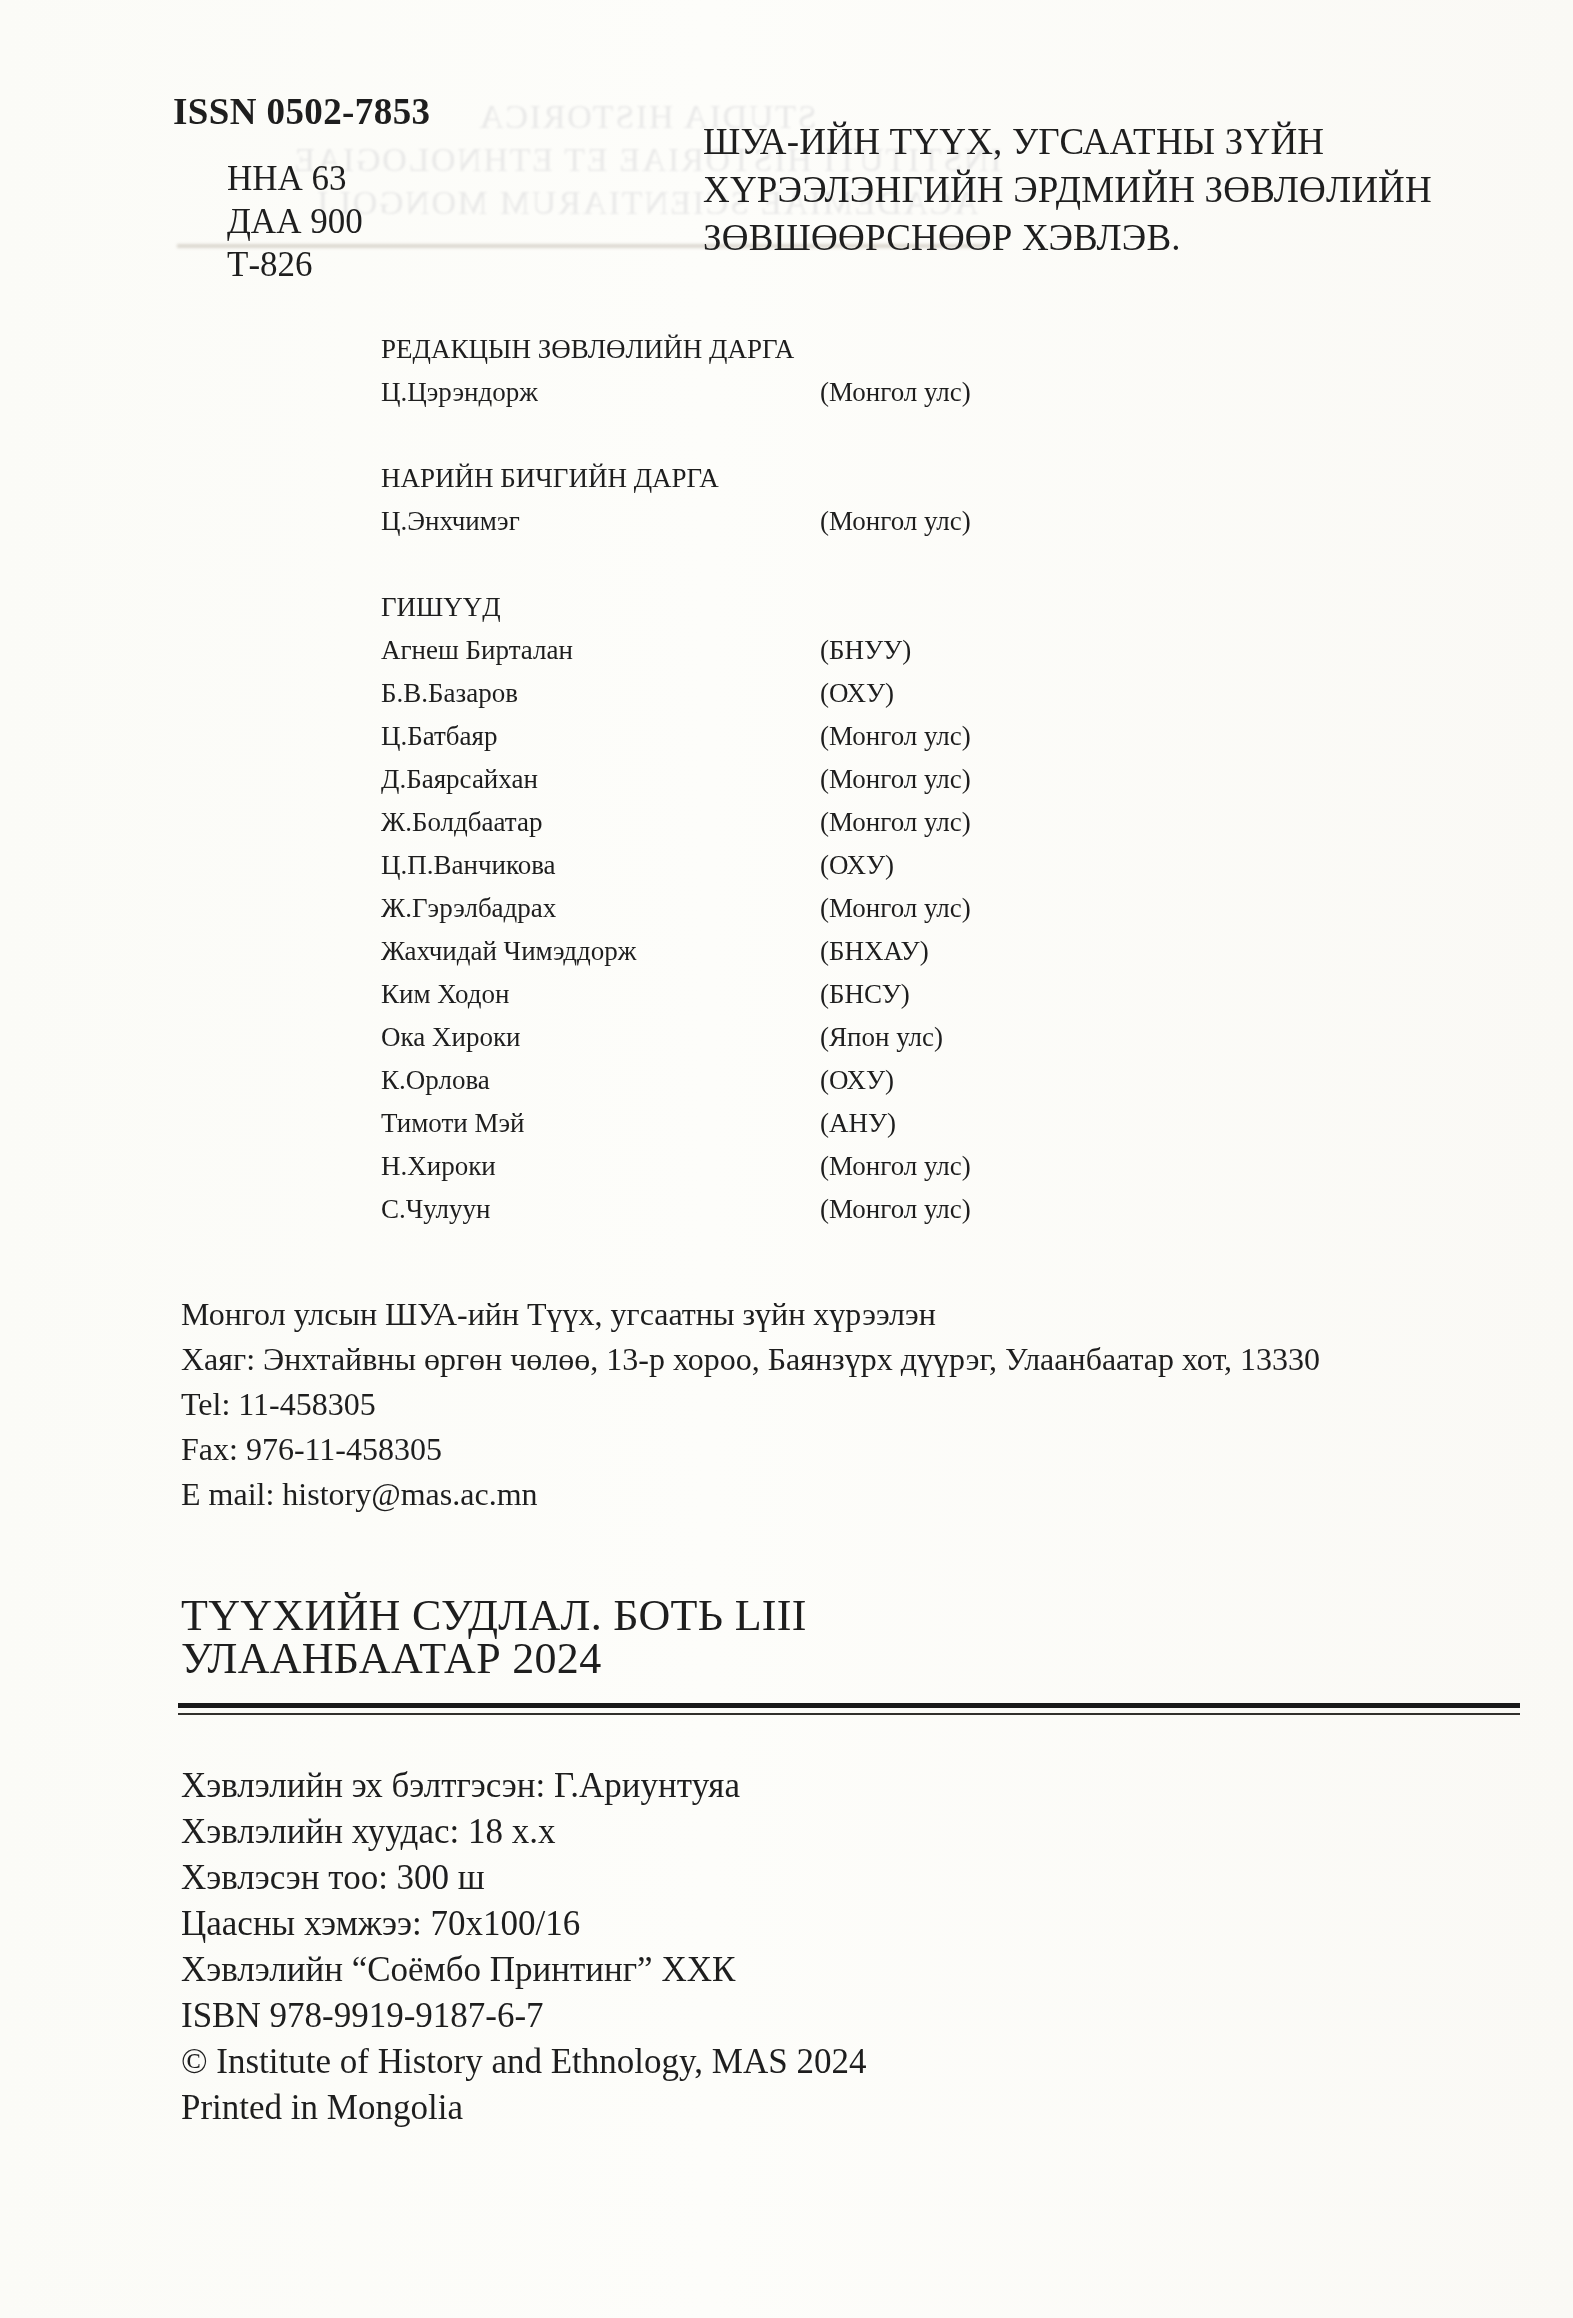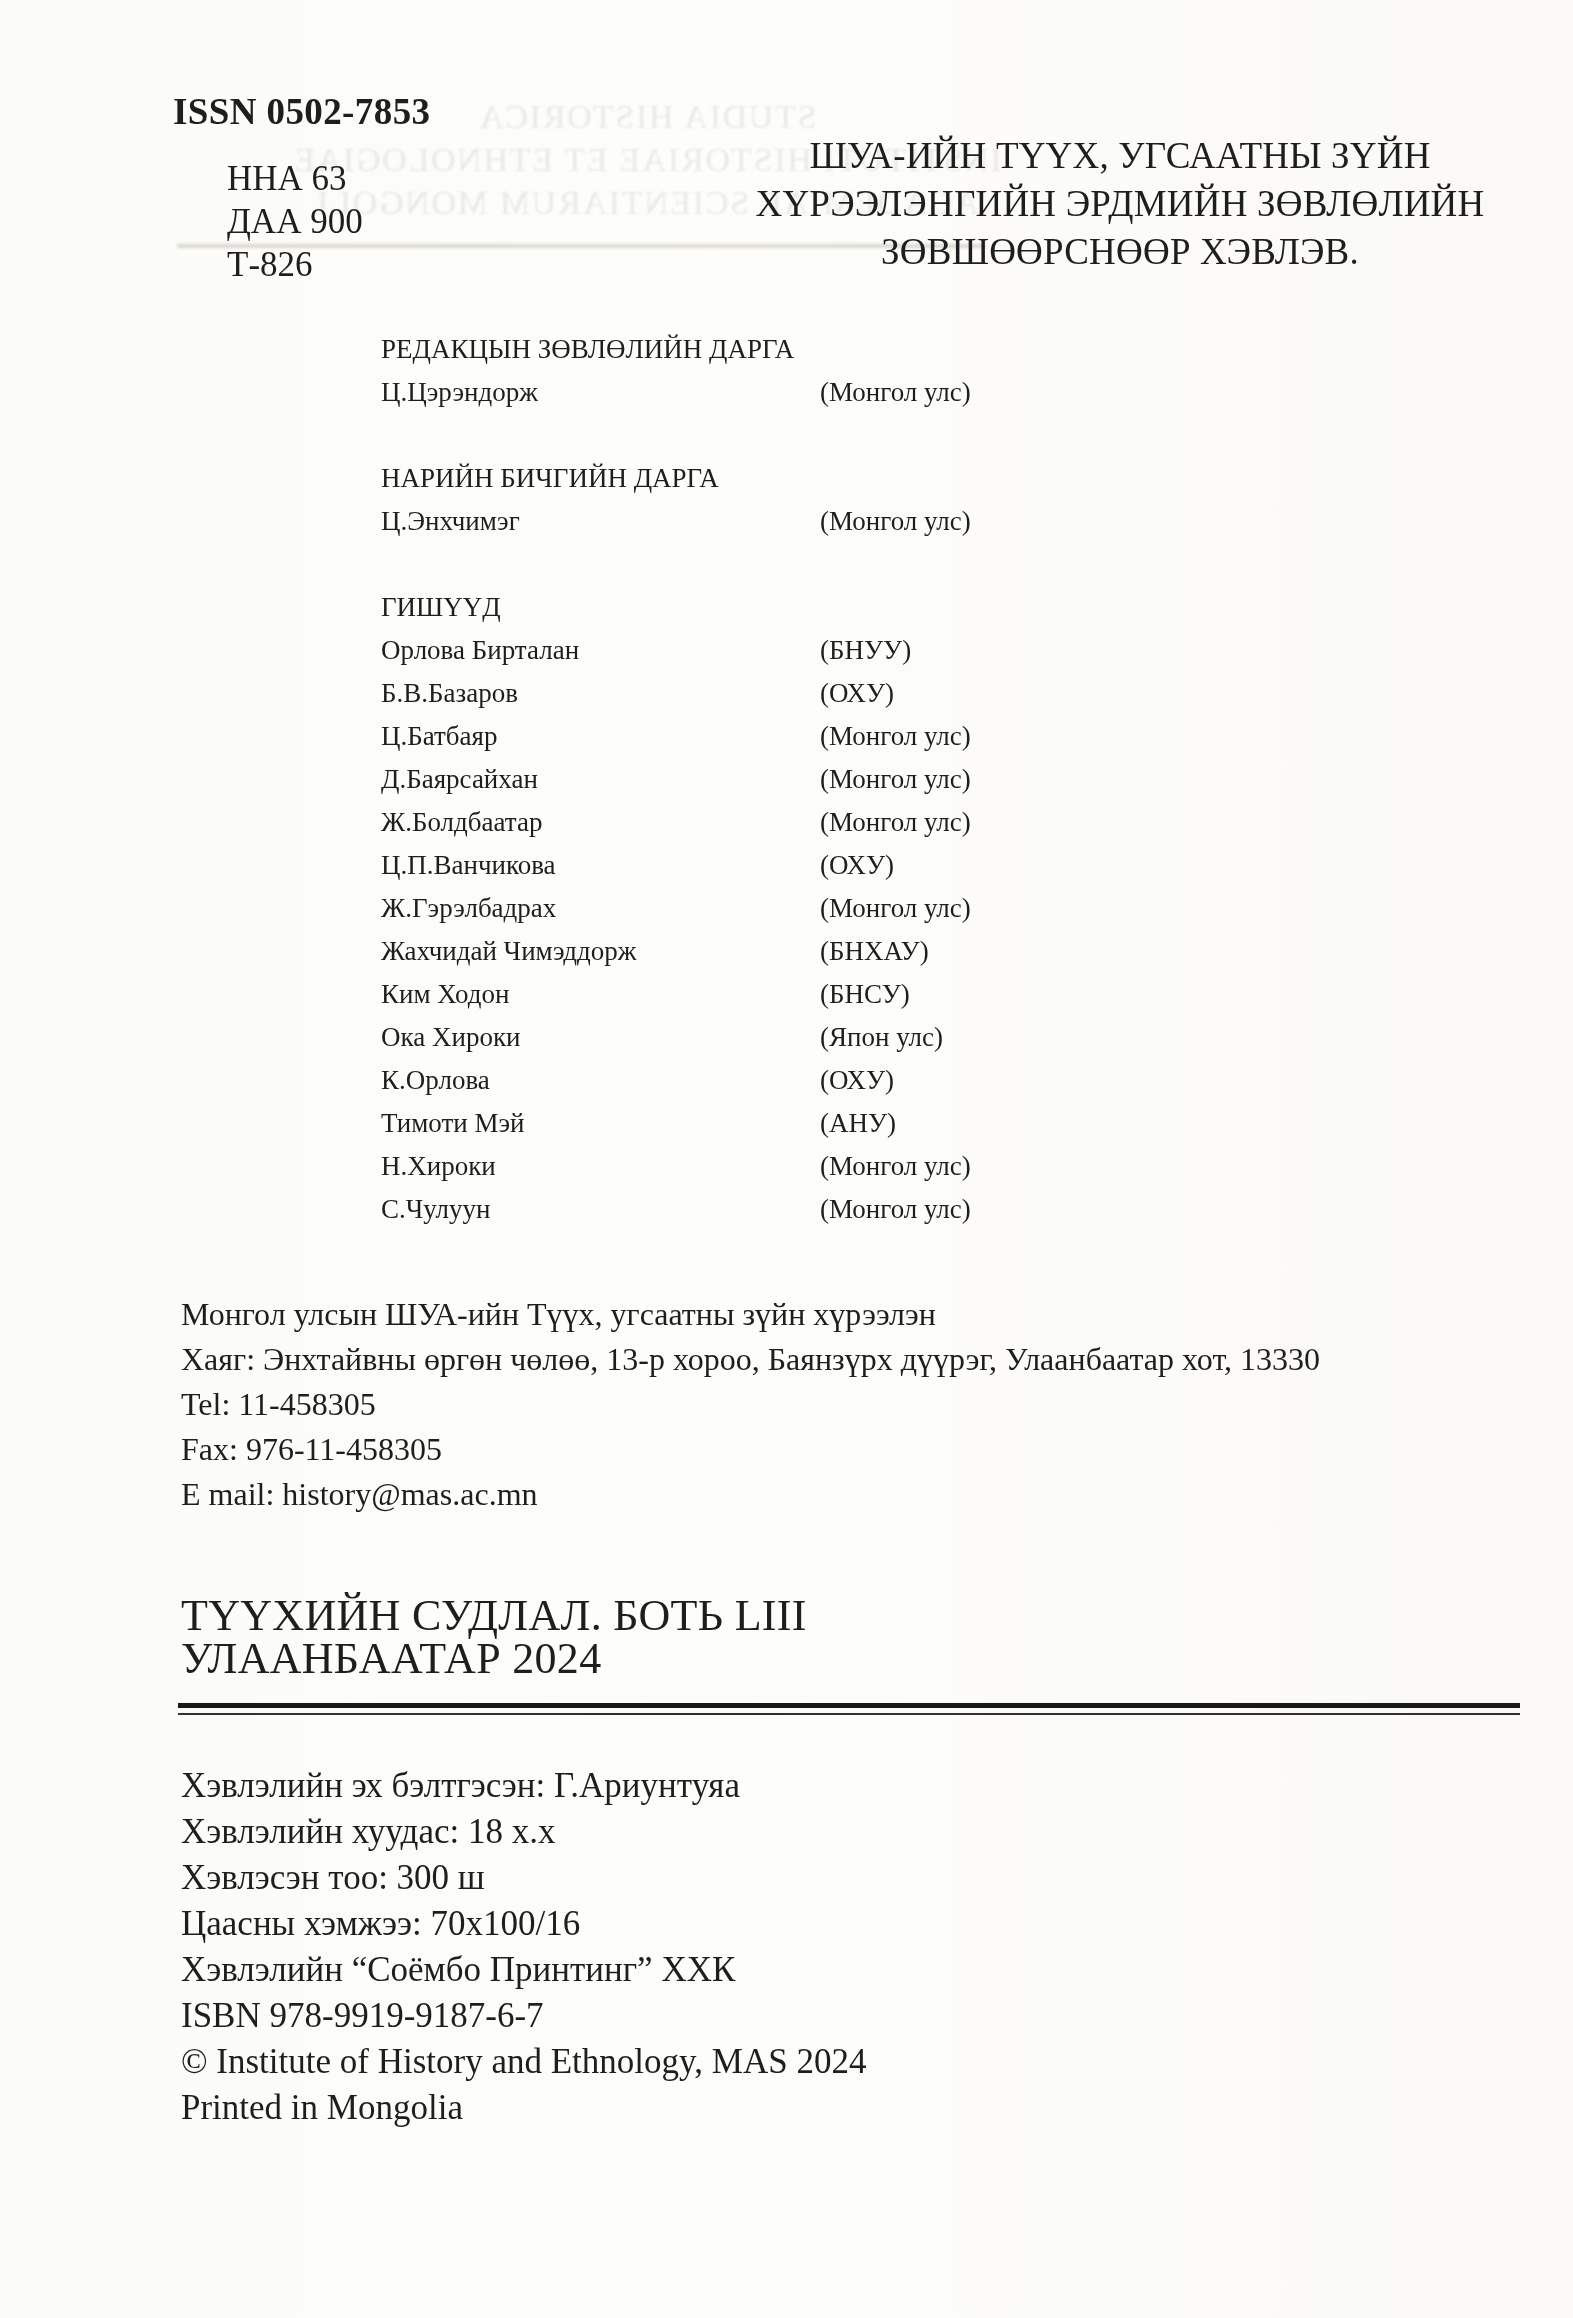--- a/index.html
+++ b/index.html
@@ -27,22 +27,22 @@
   
   .issn{
     position:absolute;left:173px;top:90px;
     font-size:37px;font-weight:bold;letter-spacing:0.4px;
   }
   .codes{
     position:absolute;left:179px;top:157px;
     font-size:35px;line-height:43px;margin-left:48px;
   }
   .approval{
-    position:absolute;right:37px;top:132px;width:834px;
-    font-size:37px;line-height:48px;text-align:center;
+    position:absolute;right:37px;top:118px;width:834px;
+    font-size:37px;line-height:48px;text-align:left;
     letter-spacing:0.2px;
   }
   
   .editorial{
     position:absolute;left:381px;top:328px;width:851px;
     font-size:27px;
   }
   .ed-line{height:43px;line-height:43px;display:flex;}
   .ed-line .name{width:439px;flex:0 0 439px;}
   .ed-line .country{flex:1;}
@@ -110,21 +110,21 @@
       <span class="name">Ц.Энхчимэг</span>
       <span class="country">(Монгол улс)</span>
     </div>
     <div class="ed-gap"></div>
     <div class="ed-line">
       <span>ГИШҮҮД</span>
     </div>
     <div>
 
         <div class="ed-line">
-          <span class="name">Орлова Бирталан</span>
+          <span class="name">Агнеш Бирталан</span>
           <span class="country">(БНУУ)</span>
         </div>
 
         <div class="ed-line">
           <span class="name">Б.В.Базаров</span>
           <span class="country">(ОХУ)</span>
         </div>
 
         <div class="ed-line">
           <span class="name">Ц.Батбаяр</span>

